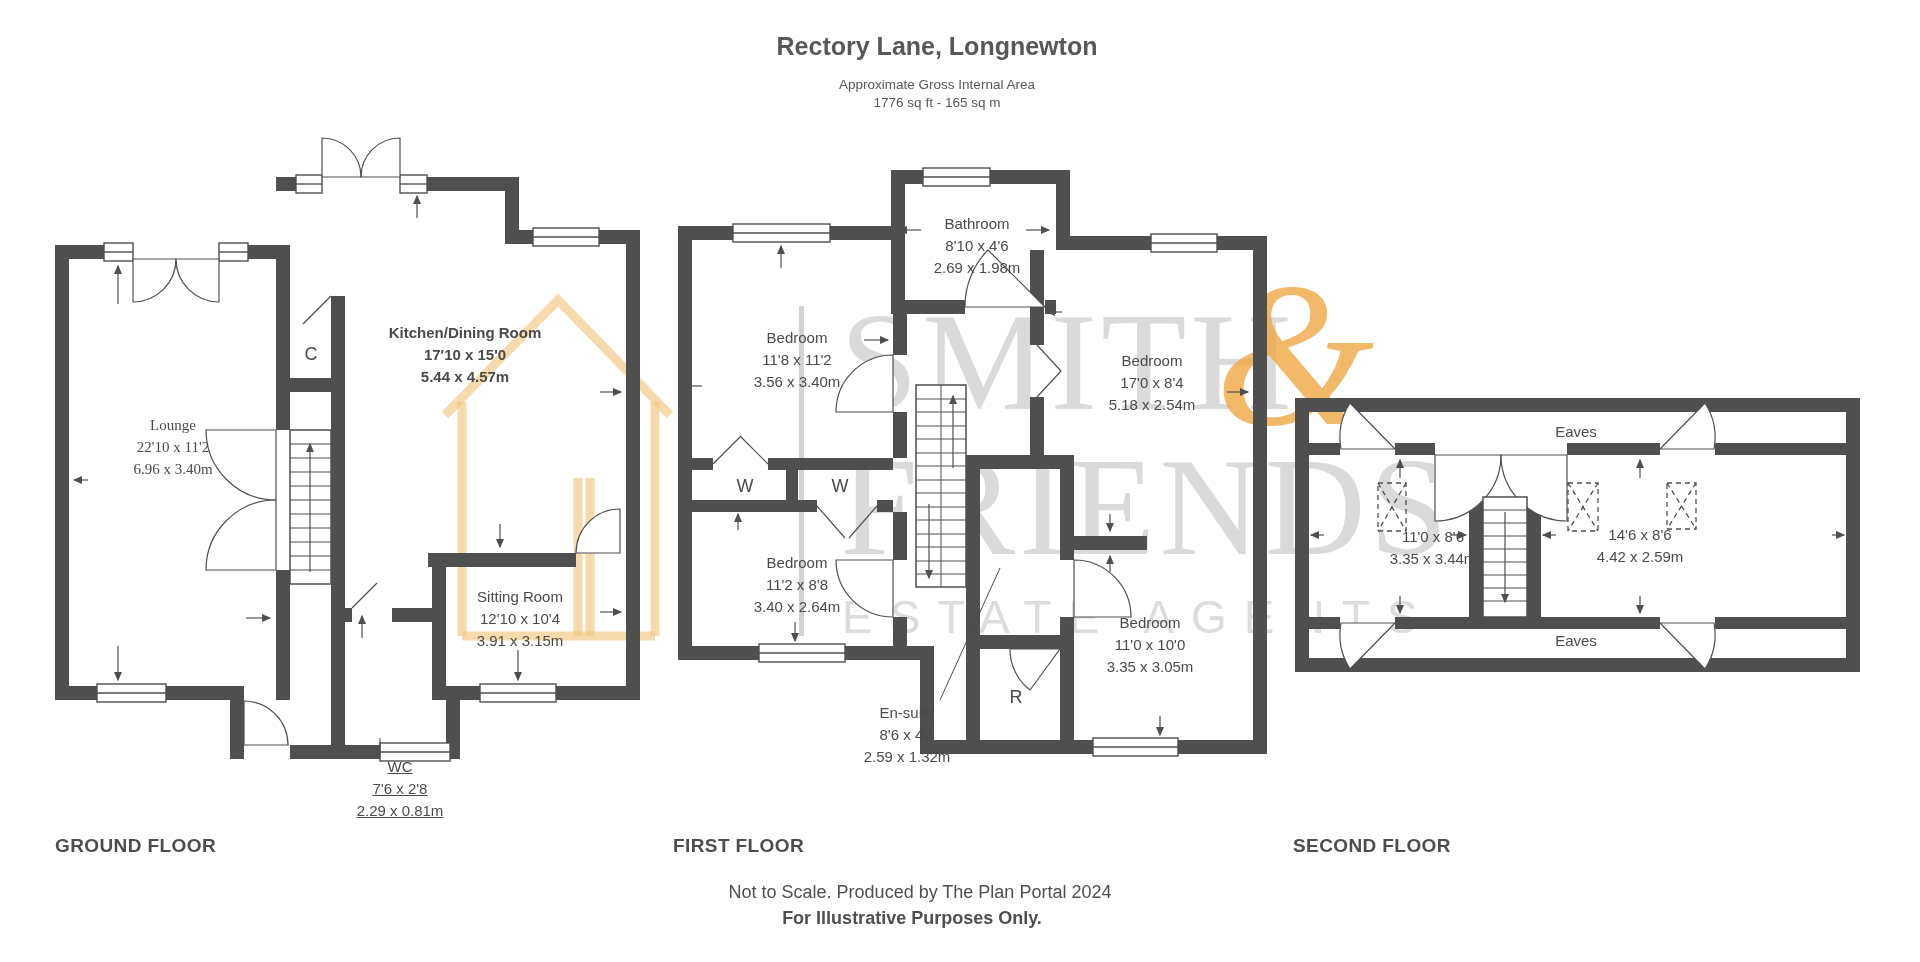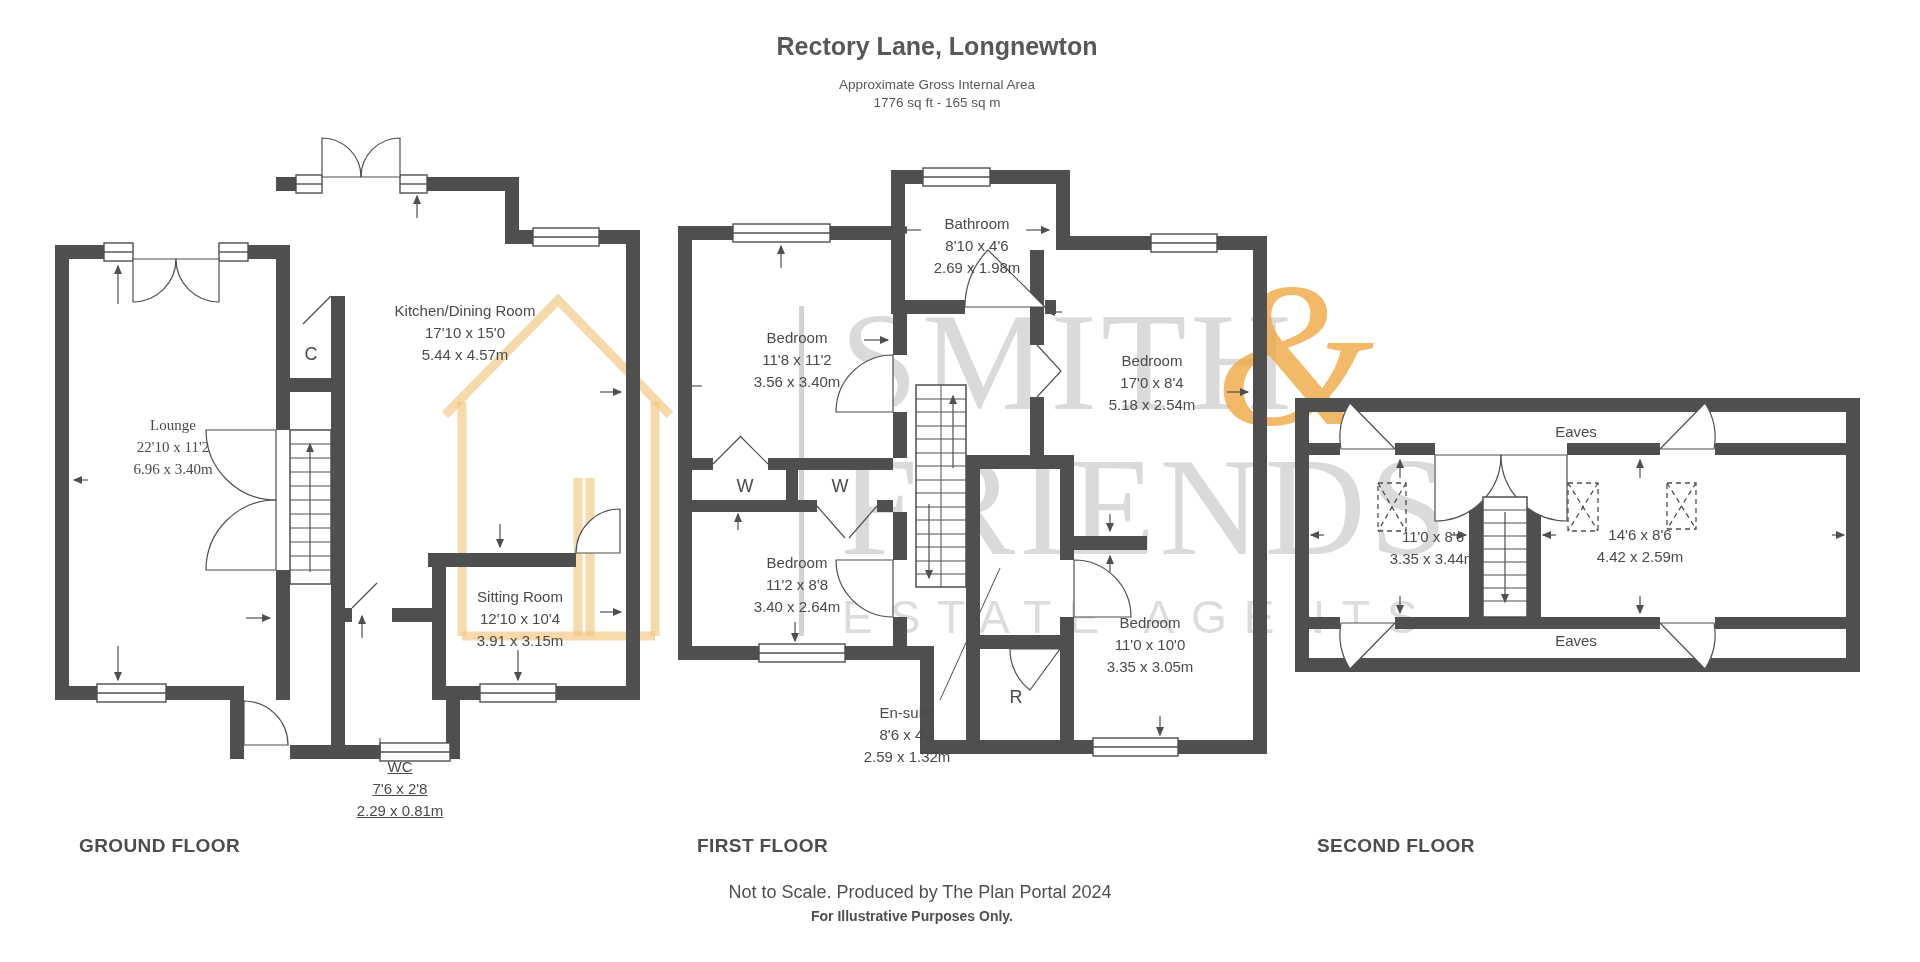--- a/index.html
+++ b/index.html
@@ -15,29 +15,29 @@
   .wm-divider{position:absolute;left:799px;top:306px;width:5px;height:330px;background:#d2d2d2;z-index:1;}
   .wm-logo{position:absolute;left:420px;top:260px;z-index:1;}
   
   #plan{position:absolute;left:0;top:0;z-index:2;}
   
   .lbl{position:absolute;transform:translateX(-50%);text-align:center;color:#4a4a4a;
        font-size:15px;line-height:22px;white-space:nowrap;z-index:3;}
   .lbl-letter{position:absolute;transform:translateX(-50%);color:#4a4a4a;font-size:18px;
        line-height:18px;z-index:3;}
   .floor-title{position:absolute;font-weight:bold;font-size:19px;color:#4d4d4d;
-       letter-spacing:.4px;z-index:3;margin-left:24px;}
+       letter-spacing:.4px;z-index:3;}
   .title-block{position:absolute;left:937px;top:32px;transform:translateX(-50%);
        text-align:center;z-index:3;color:#58585a;}
   .title-address{font-size:25px;font-weight:bold;margin-bottom:16px;white-space:nowrap;}
   .title-sub{font-size:13.5px;margin-bottom:3px;white-space:nowrap;}
   .footer-block{position:absolute;left:912px;top:882px;transform:translateX(-50%);
        text-align:center;z-index:3;color:#4f4f4f;}
   .footer-line1{font-size:18px;margin-bottom:5px;white-space:nowrap;margin-left:16px;}
-  .footer-line2{font-size:14px;font-weight:bold;white-space:nowrap;}
+  .footer-line2{font-size:18px;font-weight:bold;white-space:nowrap;}
 </style>
 </head>
 <body>
 
 <div id="canvas">
 
   <svg class="wm-logo" width="380" height="400" viewBox="420 260 380 400">
     <g fill="none" stroke="#f2c479" stroke-opacity="0.62" stroke-width="9">
       <path d="M445,415 L558,300 L670,415"></path>
       <path d="M462,402 L462,636"></path>
@@ -395,21 +395,21 @@
     <div class="title-address">Rectory Lane, Longnewton</div>
     <div class="title-sub">Approximate Gross Internal Area</div>
     <div class="title-sub">1776 sq ft - 165 sq m</div>
   </div>
 
   <div class="lbl" style="left:173px;top:414px;font-family:Liberation Serif, serif;">
     <div>Lounge</div>
     <div>22'10 x 11'2</div>
     <div>6.96 x 3.40m</div>
   </div>
-  <div class="lbl" style="left:465px;top:300px;">
+  <div class="lbl" style="left:465px;top:322px;font-weight:bold;">
     <div>Kitchen/Dining Room</div>
     <div>17'10 x 15'0</div>
     <div>5.44 x 4.57m</div>
   </div>
   <div class="lbl" style="left:520px;top:586px;">
     <div>Sitting Room</div>
     <div>12'10 x 10'4</div>
     <div>3.91 x 3.15m</div>
   </div>
   <div class="lbl" style="left:400px;top:756px;text-decoration:underline;">

